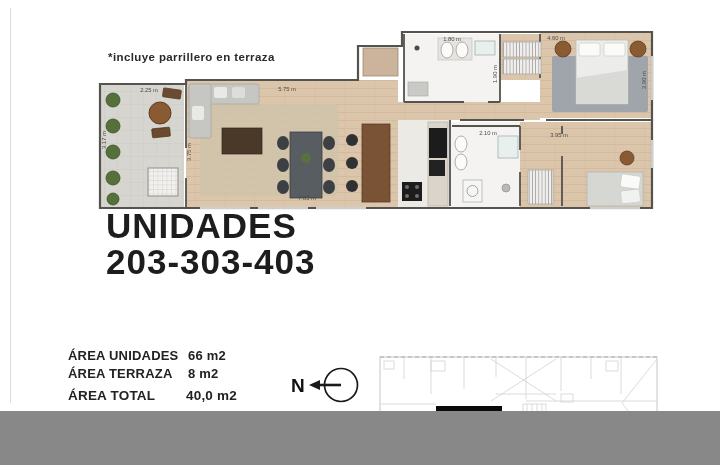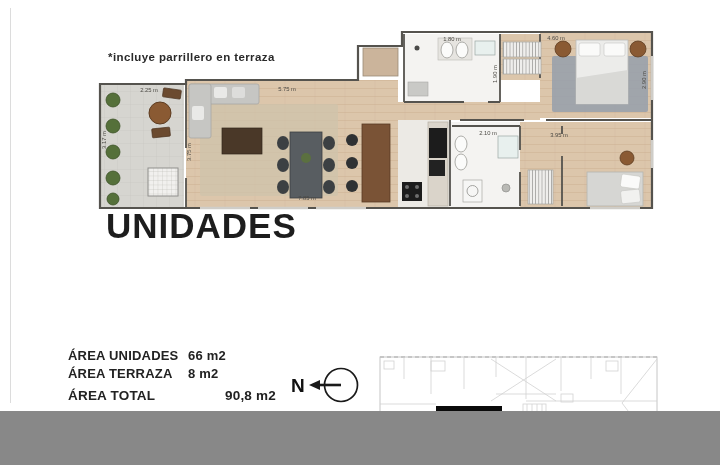--- a/index.html
+++ b/index.html
@@ -17,21 +17,21 @@
   .title{position:absolute;left:106px;top:208px;line-height:1.04;color:#1d1d1d;}
   .title .t1,.title .t2{font-size:35px;font-weight:bold;letter-spacing:1px;white-space:nowrap;}
   .summary{position:absolute;left:68px;top:334px;}
   .summary .heading{
     display:inline-block;font-size:14.5px;font-weight:bold;letter-spacing:.4px;
     border-bottom:2.5px solid #222;padding-bottom:2px;white-space:nowrap;
   }
   .summary .rows{margin-top:13px;}
   .summary .row{display:flex;font-size:13px;font-weight:bold;line-height:18px;letter-spacing:.2px;}
   .summary .row .lbl{width:120px;}
-  .summary .row.total{margin-top:4px;font-size:13.5px;gap:39px;}
+  .summary .row.total{margin-top:4px;font-size:13.5px;}
   .summary .row.total .lbl{width:118px;}
   .compass-svg{position:absolute;left:283px;top:360px;}
   .keyplan-svg{position:absolute;left:376px;top:349px;}
   .dim{font-size:5.8px;fill:#4c4a45;font-family:"Liberation Sans",sans-serif;}
   .wall{stroke:#55534e;stroke-width:2.2;fill:none;stroke-linecap:butt;}
   .wallthin{stroke:#55534e;stroke-width:1.8;fill:none;}
   .win{stroke:#cfcdc8;stroke-width:2.6;}
   .faint{stroke:#d2d2d2;stroke-width:0.8;fill:none;}
 </style>
 </head>
@@ -194,35 +194,36 @@
       <text class="dim" x="497" y="74" text-anchor="middle" transform="rotate(-90 497 74)">1.90 m</text>
       <text class="dim" x="556" y="40" text-anchor="middle">4.60 m</text>
       <text class="dim" x="646" y="80" text-anchor="middle" transform="rotate(-90 646 80)">2.90 m</text>
       <text class="dim" x="488" y="135" text-anchor="middle">2.10 m</text>
       <text class="dim" x="559" y="137" text-anchor="middle">3.95 m</text>
     </g>
   </svg>
 
   <div class="title">
     <div class="t1">UNIDADES</div>
+    <div class="t2">203-303-403</div>
   </div>
 
   <div class="summary">
     <div class="rows">
       <div class="row">
         <span class="lbl">ÁREA UNIDADES</span>
         <span class="val">66 m2</span>
       </div>
       <div class="row">
         <span class="lbl">ÁREA TERRAZA</span>
         <span class="val">8 m2</span>
       </div>
       <div class="row total">
         <span class="lbl">ÁREA TOTAL</span>
-        <span class="val">90,8 m2</span>
+        <span class="val">40,0 m2</span>
       </div>
     </div>
   </div>
 
   <svg class="compass-svg" width="84" height="50" viewBox="0 0 84 50">
     <text x="8" y="32" font-family="Liberation Sans, sans-serif" font-size="19" font-weight="bold" fill="#111">N</text>
     <circle cx="58" cy="25" r="16.5" fill="none" stroke="#1a1a1a" stroke-width="1.7"></circle>
     <line x1="58" y1="25" x2="34" y2="25" stroke="#1a1a1a" stroke-width="2.6"></line>
     <polygon points="26,25 37,20 37,30" fill="#1a1a1a"></polygon>
   </svg>

